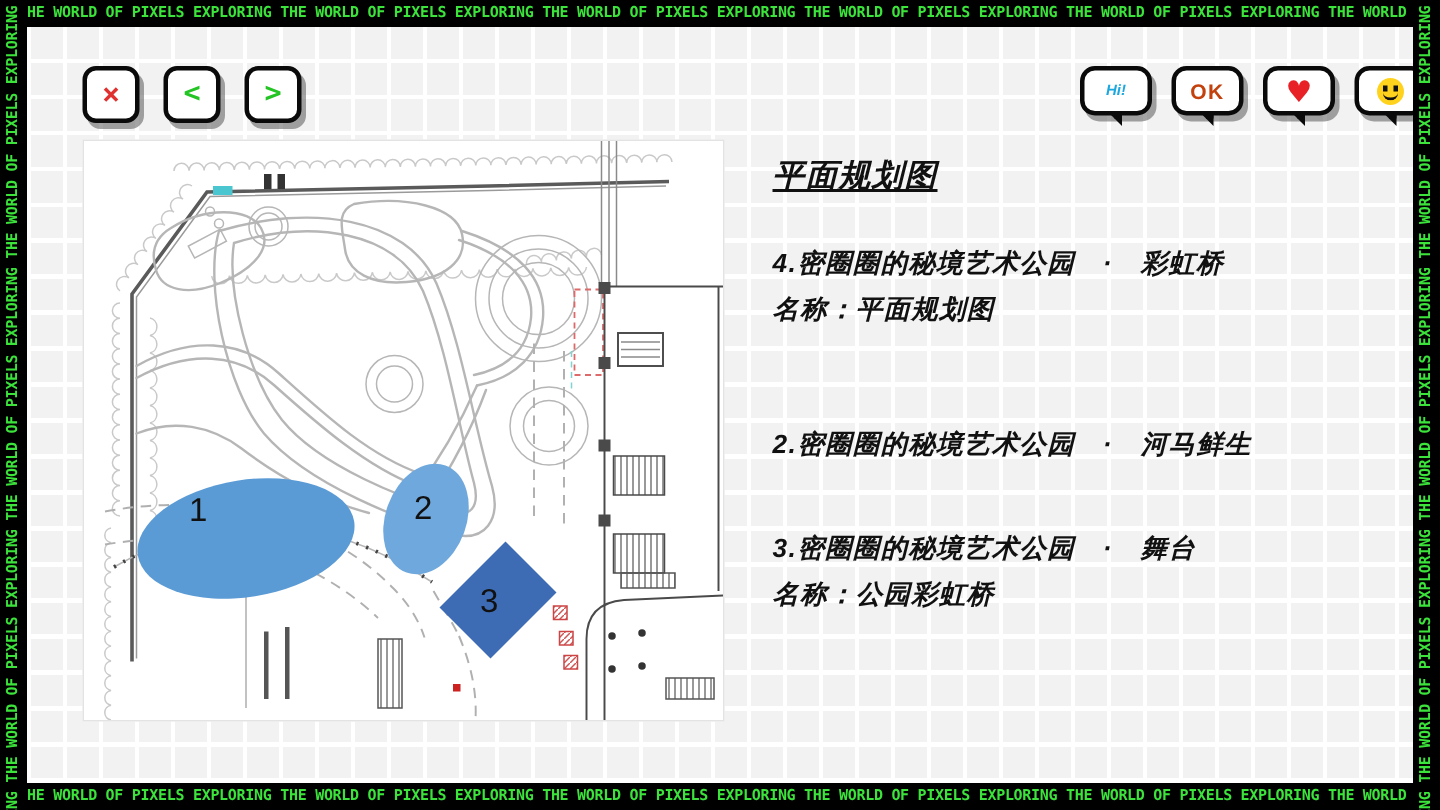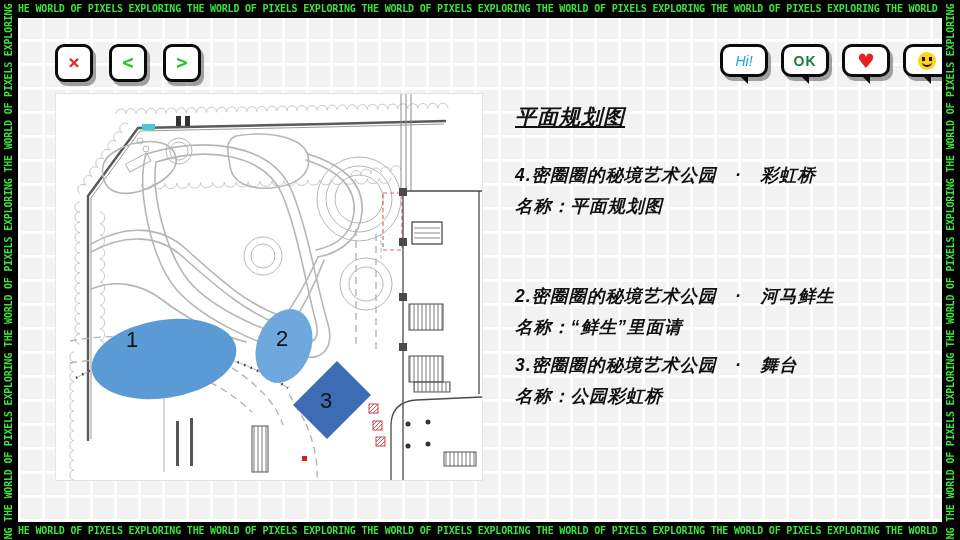--- a/index.html
+++ b/index.html
@@ -34,22 +34,22 @@
   .glyph-x{color:#E03131;font-size:20px;font-weight:900;margin-top:-2px;}
   .glyph-ch{color:#23C423;font-size:19px;font-weight:900;margin-top:-2px;}
 
   
   .bubbles{position:absolute;left:720px;top:44px;display:flex;gap:13px;z-index:20;}
   .bubble{position:relative;min-width:36px;height:27px;background:#fff;border:3px solid #0a0a0a;
     border-radius:10px;box-shadow:3px 4px 0 rgba(90,90,90,.55);
     display:flex;align-items:center;justify-content:center;padding:0 3px;cursor:pointer;}
   .bubble::after{content:"";position:absolute;bottom:-10px;left:15px;
     border:5px solid transparent;border-top-color:#0a0a0a;border-right-color:#0a0a0a;}
-  .bubble-hi{color:#1BA7E0;font-weight:400;font-style:italic;font-size:14px;letter-spacing:0;}
-  .bubble-ok{color:#15803d;font-weight:900;font-size:14px;letter-spacing:1px;}
+  .bubble-hi{color:#1BA7E0;font-weight:700;font-style:italic;font-size:10px;letter-spacing:0;}
+  .bubble-ok{color:#c2410c;font-weight:900;font-size:14px;letter-spacing:1px;}
   .bubble-heart{color:#E82127;font-size:20px;line-height:18px;font-family:"DejaVu Sans",sans-serif;}
   .face{width:18px;height:18px;background:#FFD21E;border-radius:50%;position:relative;}
   .face .eye{position:absolute;top:5px;width:3px;height:4px;background:#111;}
   .face .eye.l{left:4px;}.face .eye.r{right:4px;}
   .face .mouth{position:absolute;left:4px;bottom:3px;width:10px;height:5px;
     border-bottom:2px solid #111;border-radius:0 0 8px 8px;}
 
   
   .map-panel{position:absolute;left:55px;top:93px;width:426px;height:386px;background:#fff;
     border:1px solid #e3e3e3;z-index:10;}
@@ -233,18 +233,17 @@
 </div>
 
 <h1 class="col t-title" style="margin:0;position:absolute;">平面规划图</h1>
 
 <div class="col t-item item-0">
   <span class="ln">4.密圈圈的秘境艺术公园　·　彩虹桥</span>
   <span class="ln">名称：平面规划图</span>
 </div>
 <div class="col t-item item-1">
   <span class="ln">2.密圈圈的秘境艺术公园　·　河马鲜生</span>
-  <span class="ln">名称：“鲜生”里面请</span>
 </div>
 <div class="col t-item item-2">
   <span class="ln">3.密圈圈的秘境艺术公园　·　舞台</span>
   <span class="ln">名称：公园彩虹桥</span>
 </div>
 
 </body></html>

